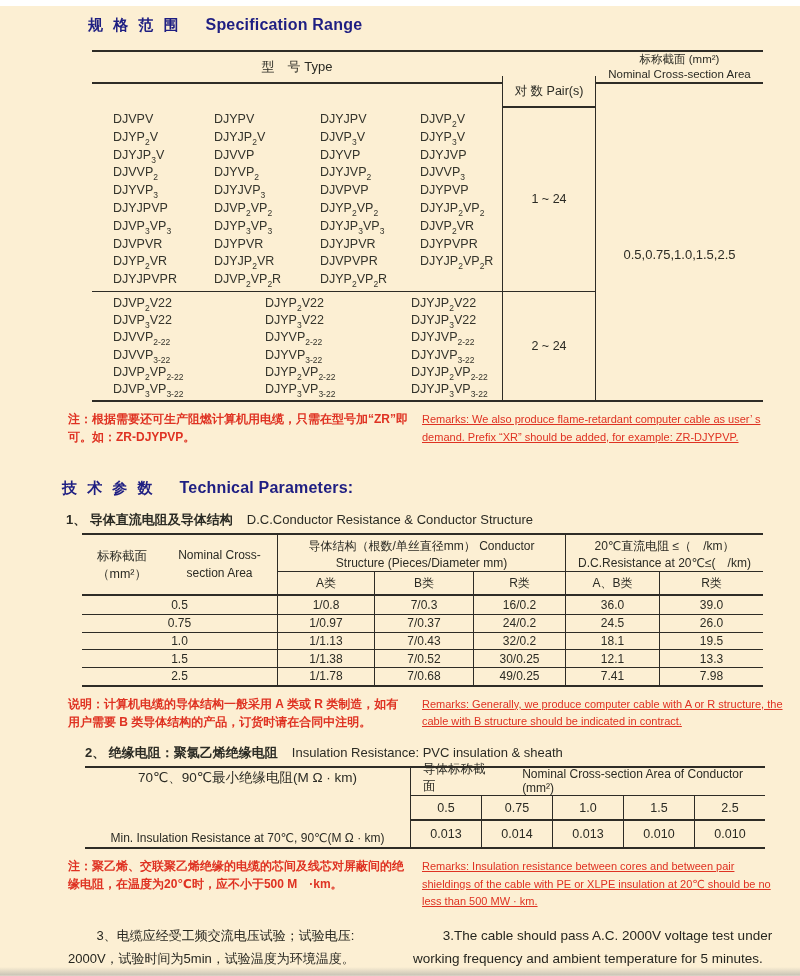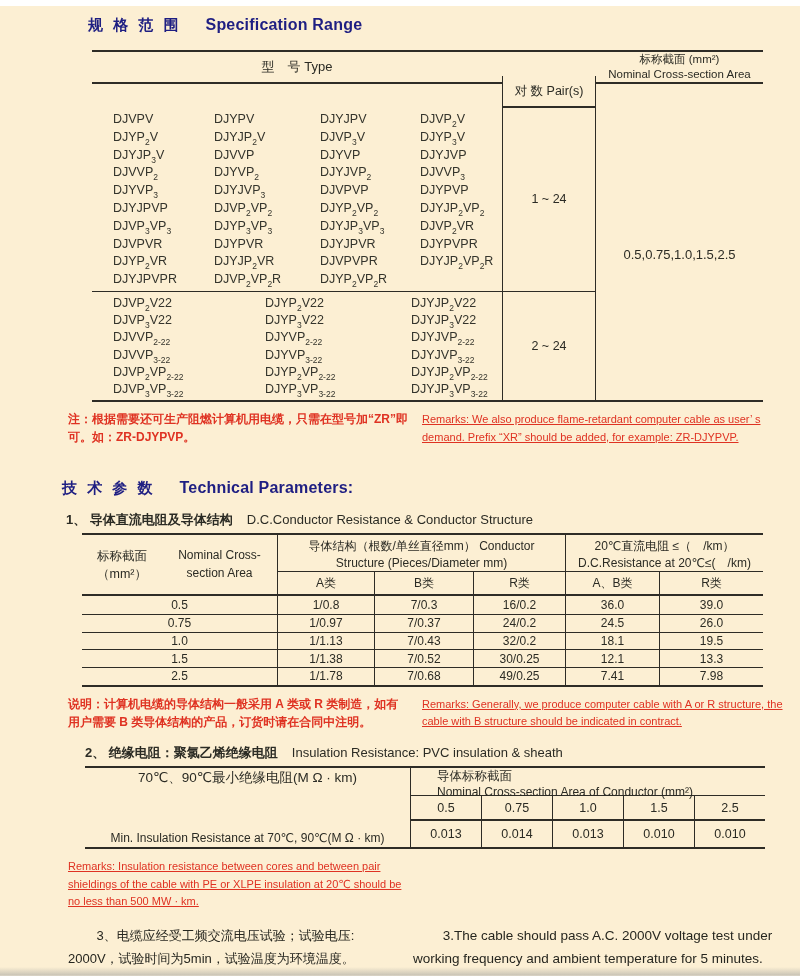--- a/index.html
+++ b/index.html
@@ -69,21 +69,21 @@
   .dc-cell.bt { border-top:1px solid var(--line,#2e2c26); }
 
   
   .ins-table { margin:4px 0 0 85px; width:680px;
     border-top:2px solid var(--line,#2e2c26); border-bottom:2px solid var(--line,#2e2c26);
     display:grid; grid-template-columns:325px repeat(5,71px); grid-template-rows:28px 25px 26px; }
   .ins-left { grid-area:1/1/4/2; display:flex; flex-direction:column; align-items:center; justify-content:space-between;
     line-height:1.5; text-align:center; }
   .ins-left .cn { font-size:13.5px; } .ins-left .en { font-size:12px; }
   .ins-head { grid-area:1/2/2/7; border-left:1px solid var(--line,#2e2c26); border-bottom:1px solid var(--line,#2e2c26);
-    display:flex; align-items:flex-start; padding-left:26px;flex-direction:column; }
+    display:flex; align-items:flex-end; padding-left:12px; }
   .ins-head .cn { font-size:12.5px; margin-right:28px; } .ins-head .en { font-size:12px; }
   .ins-size { border-left:1px solid var(--line,#2e2c26); border-bottom:2px solid var(--line,#2e2c26);
     display:flex; align-items:center; justify-content:center; font-size:12.5px; }
   .ins-val { border-left:1px solid var(--line,#2e2c26); display:flex; align-items:center; justify-content:center; font-size:12.5px; }
 
   
   .item3 { display:grid; grid-template-columns:337px 1fr; column-gap:8px; margin:14px 16px 0 68px;
     font-size:13.5px; color:#26261f; }
   .item3 .cn { line-height:1.75; text-indent:2.2em; font-size:13px; }
   .item3 .en { line-height:1.7; text-indent:2.2em; font-size:13.5px; }
@@ -264,20 +264,21 @@
     <div class="ins-size">1.5</div>
     <div class="ins-size">2.5</div>
     <div class="ins-val">0.013</div>
     <div class="ins-val">0.014</div>
     <div class="ins-val">0.013</div>
     <div class="ins-val">0.010</div>
     <div class="ins-val">0.010</div>
   </div>
 
 <div class="note-row">
+  <div class="note-cn"><span>注：</span><span>聚乙烯、交联聚乙烯绝缘的电缆的芯间及线芯对屏蔽间的绝缘电阻，在温度为20℃时，应不小于500 M　·km。</span></div>
   <div class="note-en">Remarks:  Insulation resistance between cores and between pair shieldings of the cable with PE or XLPE insulation at 20℃ should be no  less than 500  MW · km.</div>
 </div>
 
 <div class="item3">
   <div class="cn">3、电缆应经受工频交流电压试验；试验电压: 2000V，试验时间为5min，试验温度为环境温度。</div>
   <div class="en">3.The cable should pass A.C. 2000V voltage test under working frequency and ambient temperature for 5 minutes.</div>
 </div>
 
 <div class="bottom-strip"></div>
 

